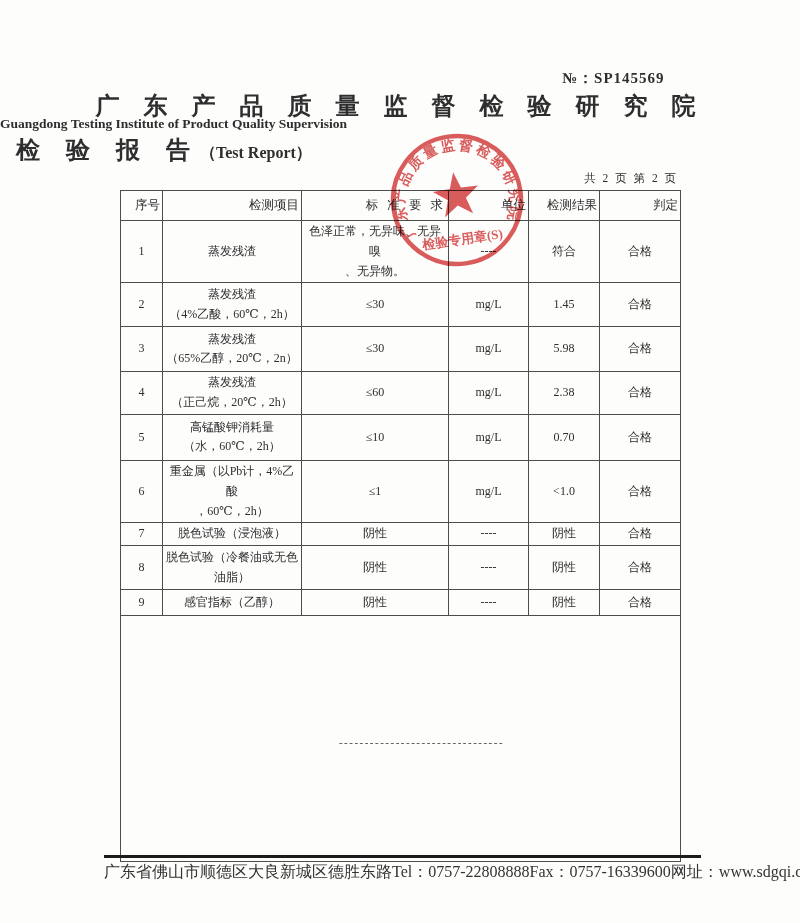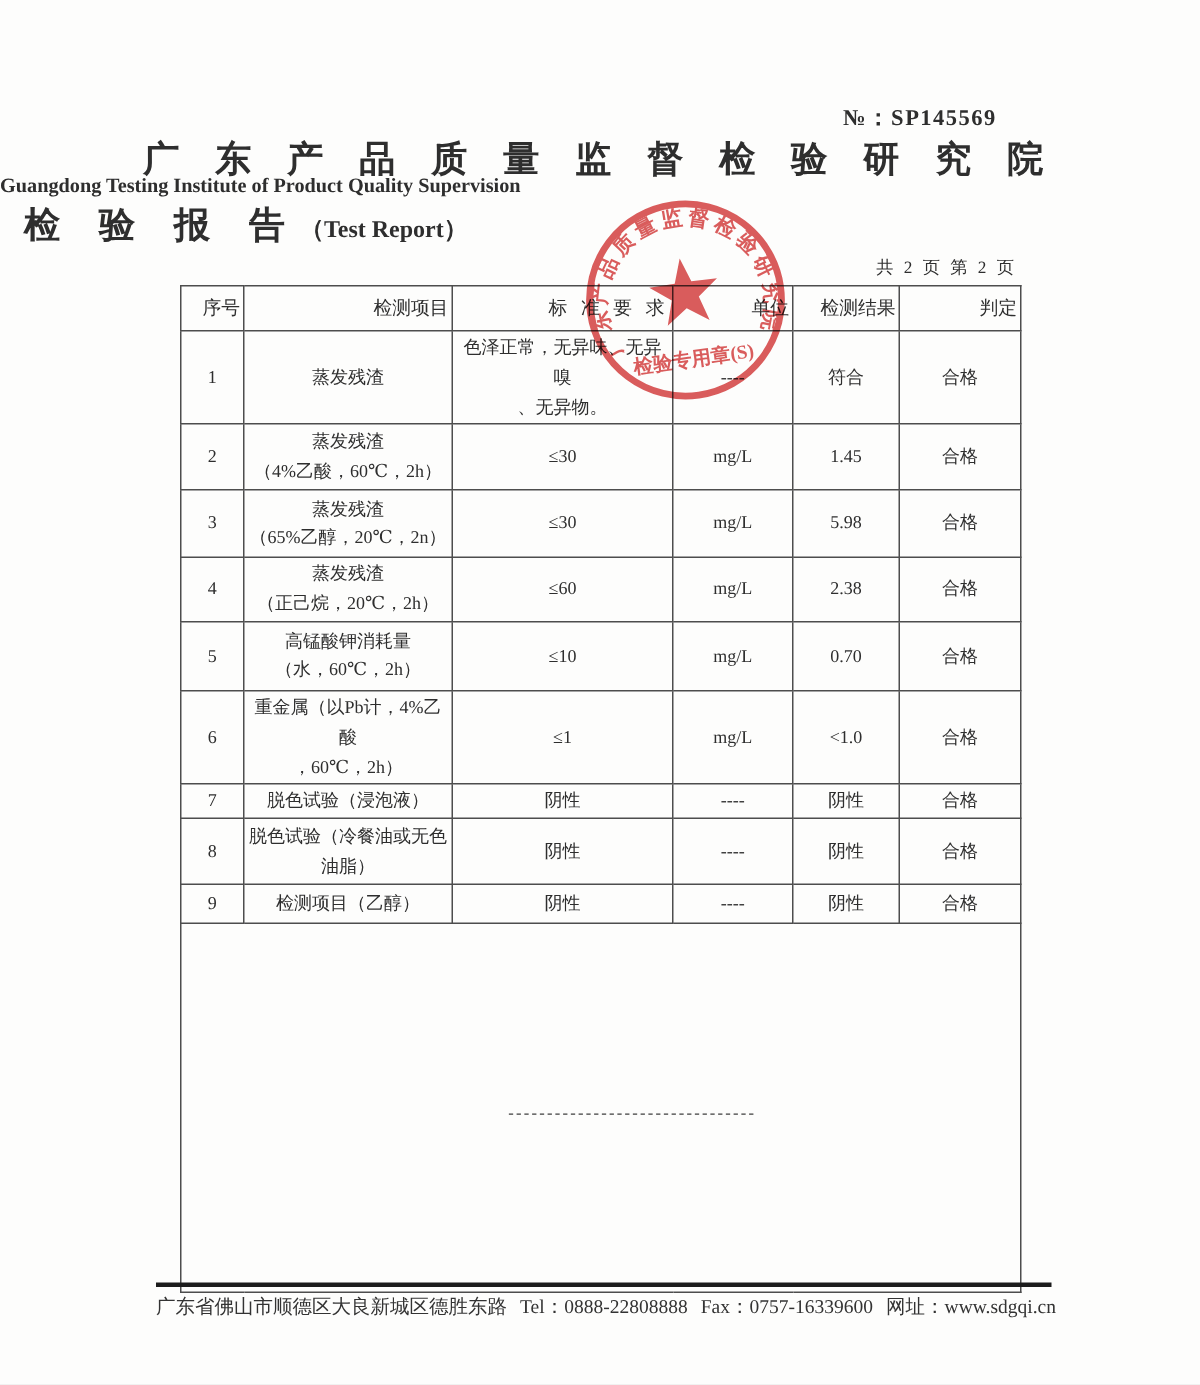--- a/index.html
+++ b/index.html
@@ -38,21 +38,21 @@
     white-space:nowrap;overflow:hidden;}
   
   .stamp{
     position:absolute;left:388px;top:131px;width:138px;height:138px;
     transform:rotate(-8deg);opacity:0.87;mix-blend-mode:multiply;pointer-events:none;
   }
   
   .footer-rule{position:absolute;left:104px;top:855px;width:597px;height:3px;background:#1c1c1c;}
   .footer-text{
     position:absolute;left:104px;top:862px;width:600px;display:flex;justify-content:space-between;
-    font-size:13px;color:#333;white-space:nowrap;
+    font-size:16px;color:#333;white-space:nowrap;
   }
   .footer-text span{display:inline-block;}
 </style>
 </head>
 <body>
 
 <div id="page">
 
   <div class="report-no"><span>№：</span><span>SP145569</span></div>
 
@@ -147,21 +147,21 @@
       <td>8</td>
       <td class="pre">脱色试验（冷餐油或无色
 油脂）</td>
       <td>阴性</td>
       <td>----</td>
       <td>阴性</td>
       <td>合格</td>
     </tr>
     <tr style="height:26px">
       <td>9</td>
-      <td>检测项目（乙醇）</td>
+      <td>感官指标（乙醇）</td>
       <td>阴性</td>
       <td>----</td>
       <td>阴性</td>
       <td>合格</td>
     </tr>
     <tr style="height:246px">
       <td colspan="6" class="dashline-cell">
         <div class="dash-note">--------------------------------</div>
       </td>
     </tr>
@@ -178,18 +178,18 @@
         <textPath href="#sealArc" xlink:href="#sealArc" startOffset="0" textLength="218">广东产品质量监督检验研究院</textPath>
       </text>
       <polygon fill="#d64545" points="69,41 74.6,57.2 91.8,57.6 78.1,68 83.1,84.4 69,74.6 54.9,84.4 59.9,68 46.2,57.6 63.4,57.2"></polygon>
       <text x="69" y="113" text-anchor="middle" font-size="13" font-weight="bold" fill="#d64545" font-family="Liberation Serif, DejaVu Serif, serif">检验专用章(S)</text>
     </svg>
   </div>
 
   <div class="footer-rule"></div>
   <div class="footer-text">
     <span>广东省佛山市顺德区大良新城区德胜东路</span>
-    <span><span>Tel：</span><span>0888-22808888</span></span>
+    <span><span>Tel：</span><span>0757-22808888</span></span>
     <span><span>Fax：</span><span>0757-16339600</span></span>
     <span><span>网址：</span><span>www.sdgqi.cn</span></span>
   </div>
 
 </div>
 
 </body></html>

